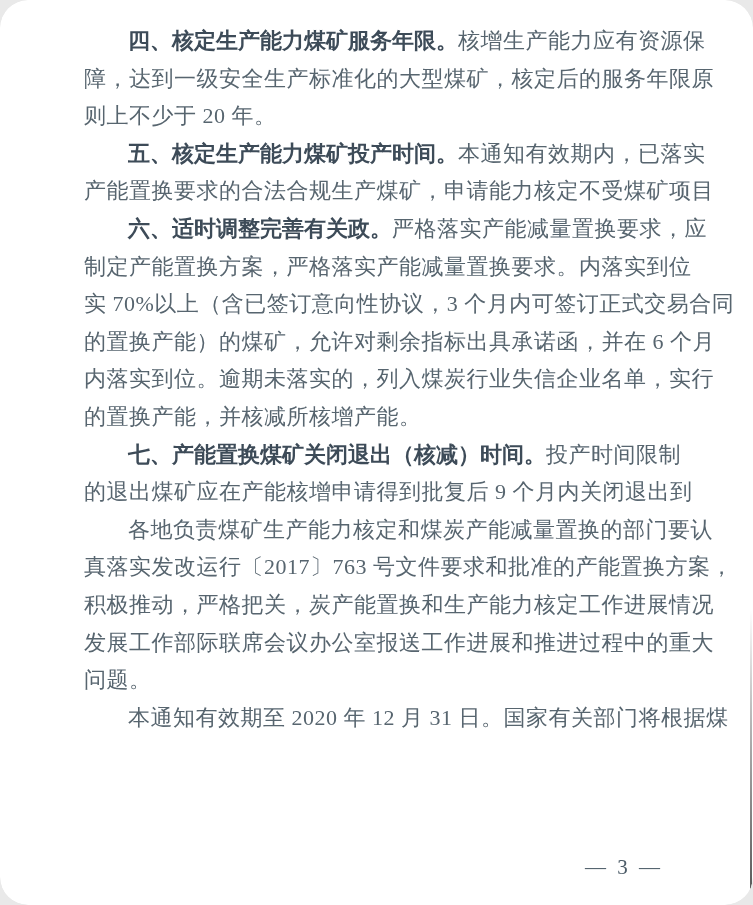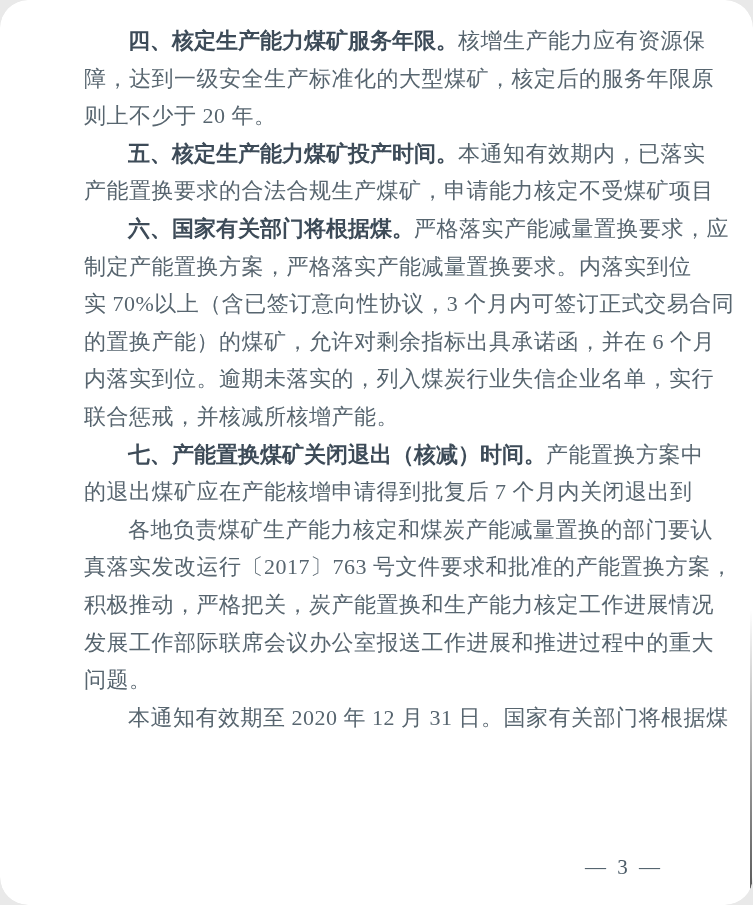--- a/index.html
+++ b/index.html
@@ -71,29 +71,29 @@
 <div class="page">
   <div class="content">
 
     <div class="line line--indent"><span class="head">四、核定生产能力煤矿服务年限。</span><span>核增生产能力应有资源保</span></div>
     <div class="line"><span>障，达到一级安全生产标准化的大型煤矿，核定后的服务年限原</span></div>
     <div class="line line--end"><span>则上不少于 20 年。</span></div>
 
     <div class="line line--indent"><span class="head">五、核定生产能力煤矿投产时间。</span><span>本通知有效期内，已落实</span></div>
     <div class="line"><span>产能置换要求的合法合规生产煤矿，申请能力核定不受煤矿项目</span></div>
 
-    <div class="line line--indent"><span class="head">六、国家有关部门将根据煤。</span><span>严格落实产能减量置换要求，应</span></div>
+    <div class="line line--indent"><span class="head">六、适时调整完善有关政。</span><span>严格落实产能减量置换要求，应</span></div>
     <div class="line"><span>制定产能置换方案，严格落实产能减量置换要求。内落实到位</span></div>
     <div class="line"><span>实 70%以上（含已签订意向性协议，3 个月内可签订正式交易合同</span></div>
     <div class="line"><span>的置换产能）的煤矿，允许对剩余指标出具承诺函，并在 6 个月</span></div>
     <div class="line"><span>内落实到位。逾期未落实的，列入煤炭行业失信企业名单，实行</span></div>
-    <div class="line line--end"><span>联合惩戒，并核减所核增产能。</span></div>
+    <div class="line line--end"><span>的置换产能，并核减所核增产能。</span></div>
 
-    <div class="line line--indent"><span class="head">七、产能置换煤矿关闭退出（核减）时间。</span><span>产能置换方案中</span></div>
-    <div class="line"><span>的退出煤矿应在产能核增申请得到批复后 7 个月内关闭退出到</span></div>
+    <div class="line line--indent"><span class="head">七、产能置换煤矿关闭退出（核减）时间。</span><span>投产时间限制</span></div>
+    <div class="line"><span>的退出煤矿应在产能核增申请得到批复后 9 个月内关闭退出到</span></div>
 
     <div class="line line--indent"><span>各地负责煤矿生产能力核定和煤炭产能减量置换的部门要认</span></div>
     <div class="line"><span>真落实发改运行〔2017〕763 号文件要求和批准的产能置换方案，</span></div>
     <div class="line"><span>积极推动，严格把关，炭产能置换和生产能力核定工作进展情况</span></div>
     <div class="line"><span>发展工作部际联席会议办公室报送工作进展和推进过程中的重大</span></div>
     <div class="line line--end"><span>问题。</span></div>
 
     <div class="line line--indent"><span>本通知有效期至 2020 年 12 月 31 日。国家有关部门将根据煤</span></div>
 
   </div>

